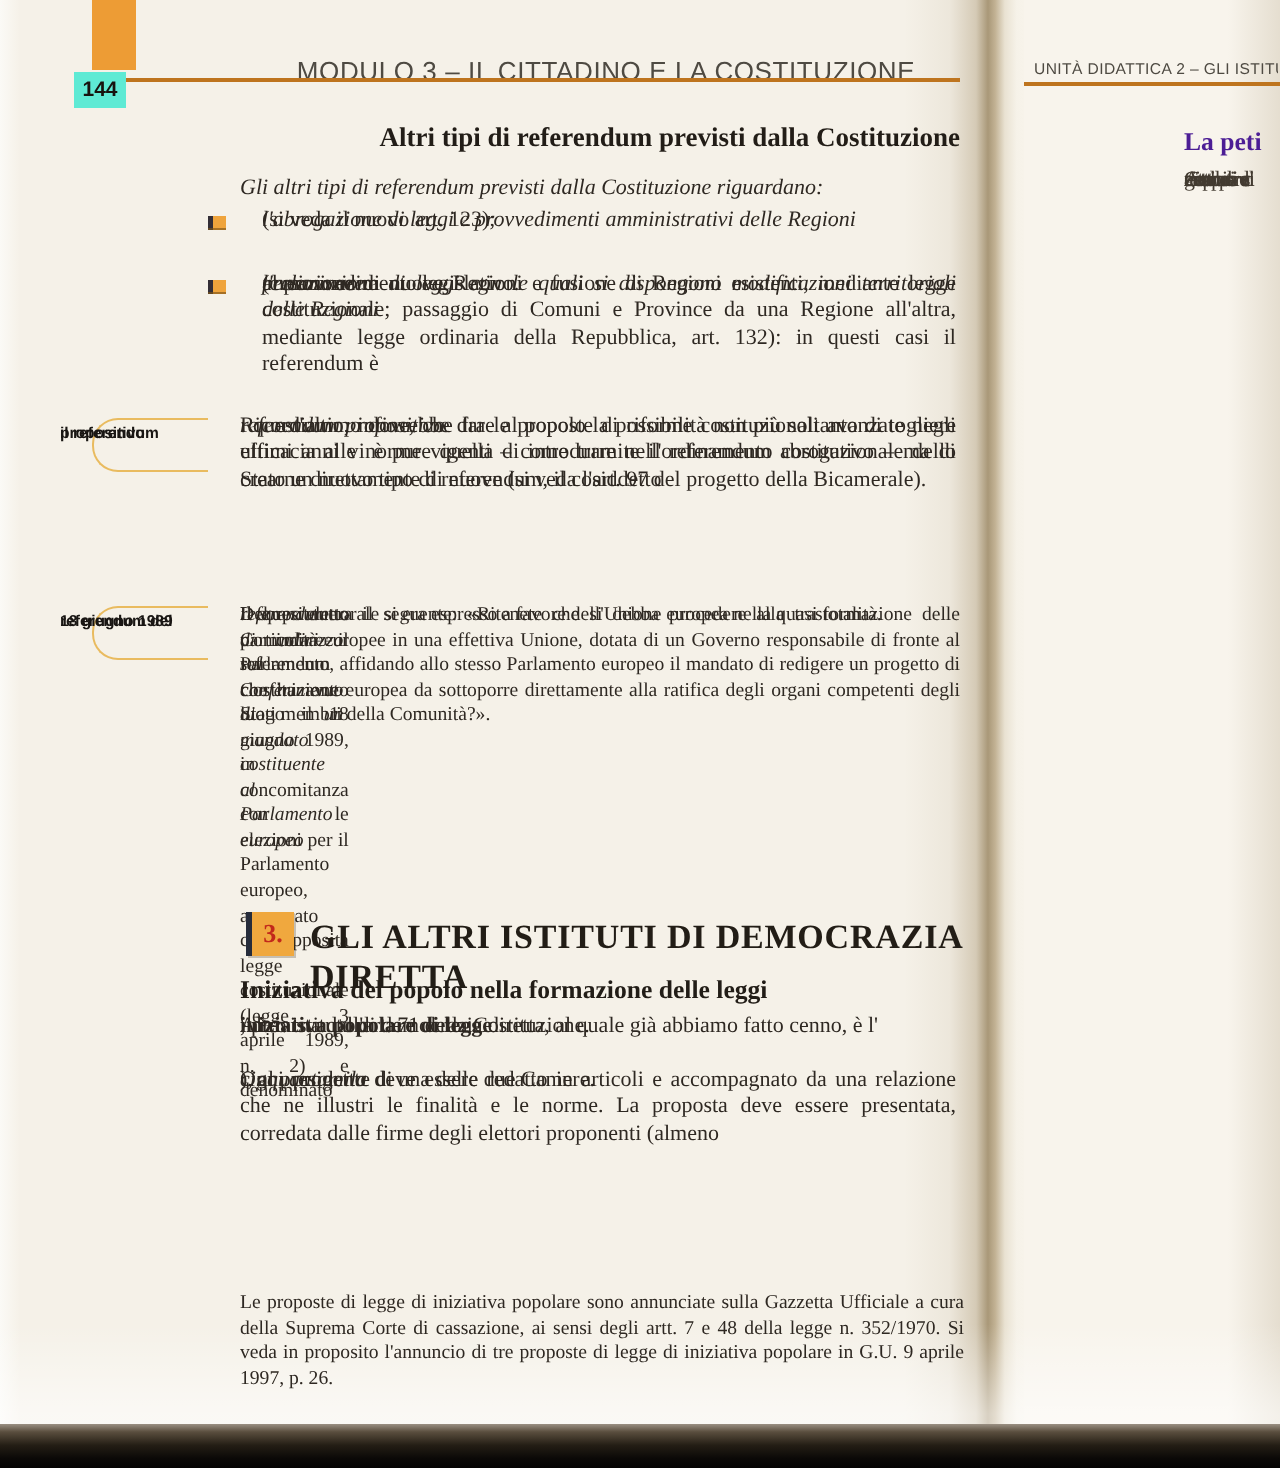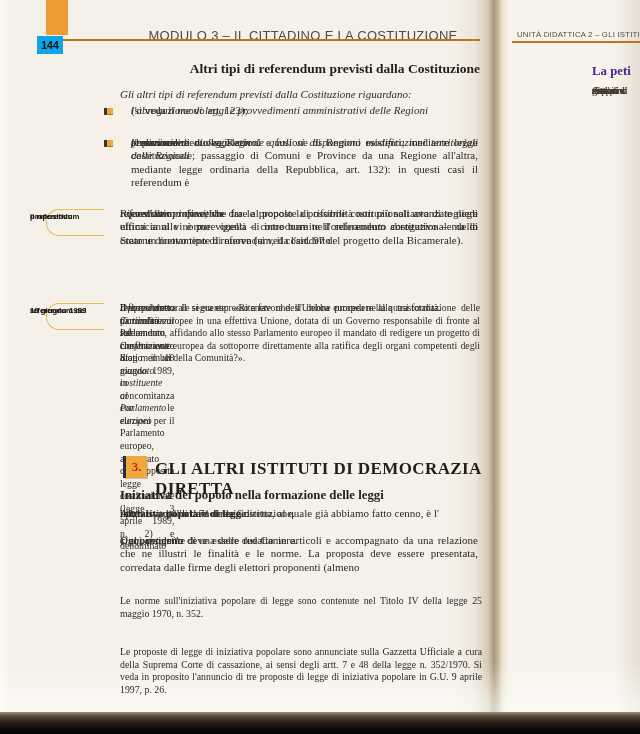--- a/index.html
+++ b/index.html
@@ -16,21 +16,21 @@
   .right-page{left:512px;top:0;width:128px;height:712px;background:#f8f4ec;}
   .right-edge{left:614px;top:0;width:26px;height:712px;
      background:linear-gradient(90deg,rgba(185,170,142,0) 0%,rgba(185,170,142,0.30) 100%);}
   .bottom-glow{left:0;top:662px;width:640px;height:50px;
      background:linear-gradient(180deg,rgba(255,255,255,0) 0%,rgba(255,255,255,0.55) 90%);}
   .bottom-band{left:0;top:712px;width:640px;height:22px;
      background:linear-gradient(180deg,#9a9083 0%,#5a4e3e 18%,#241e15 48%,#0b0907 78%,#040303 100%);}
 
   
   .chapter-bar{left:46px;top:0;width:22px;height:35px;background:#ED9C35;}
-  .page-num{left:37px;top:36px;width:26px;height:18px;background:#0ea5e9;color:#17130e;
+  .page-num{left:37px;top:36px;width:26px;height:18px;background:#5eead4;color:#17130e;
      font:bold 10.5px "Liberation Sans",sans-serif;display:flex;align-items:center;justify-content:center;}
   .rule-left{left:63px;top:39px;width:417px;height:2px;background:#BE741E;}
   .running-left{left:144px;top:28px;width:318px;text-align:center;
      font-family:"Liberation Sans",sans-serif;font-size:13px;letter-spacing:.3px;color:#4e4a42;}
   .rule-right{left:512px;top:41px;width:128px;height:2px;background:#BE741E;}
   .running-right{left:517px;top:30px;width:122px;white-space:nowrap;overflow:hidden;
      font-family:"Liberation Sans",sans-serif;font-size:7.8px;letter-spacing:.2px;color:#4e4a42;}
 
   
   .h1{left:120px;top:61px;width:360px;font-weight:bold;font-size:13.5px;color:#221d17;text-align:right;}
@@ -143,21 +143,20 @@
   <div class="p-iniz body">
       <span>Altro istituto di democrazia diretta, al quale già abbiamo fatto cenno, è l'</span>
       <span class="bd">iniziativa popolare di legge</span>
       <span>, prevista dall'art. 71 della Costituzione.</span>
     </div>
   <div class="p-prog body">
       <span>Ogni progetto deve essere redatto in articoli e accompagnato da una relazione che ne illustri le finalità e le norme. La proposta deve essere presentata, corredata dalle firme degli elettori proponenti (almeno </span>
       <span class="it">cinquantamila</span>
       <span>), al presidente di una delle due Camere.</span>
     </div>
-  <div class="n-tit small">Le norme sull'iniziativa popolare di legge sono contenute nel Titolo IV della legge 25 maggio 1970, n. 352.</div>
   <div class="n-gaz small">Le proposte di legge di iniziativa popolare sono annunciate sulla Gazzetta Ufficiale a cura della Suprema Corte di cassazione, ai sensi degli artt. 7 e 48 della legge n. 352/1970. Si veda in proposito l'annuncio di tre proposte di legge di iniziativa popolare in G.U. 9 aprile 1997, p. 26.</div>
 
   <div class="r-head">La peti</div>
   <div class="r-lines">
       <div>Come s</div>
       <div>ritti di l</div>
       <div>Attrave</div>
       <div>esporre</div>
       <div>gislativi</div>
       <div>artt pa</div>

